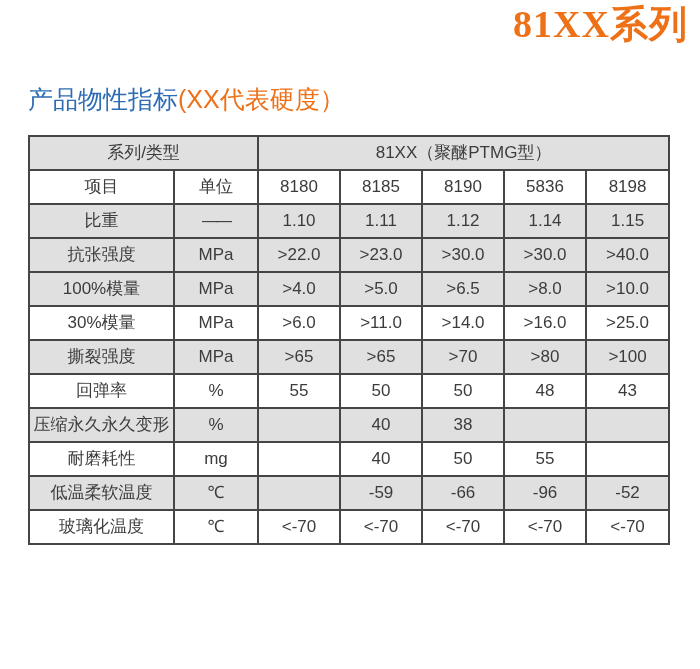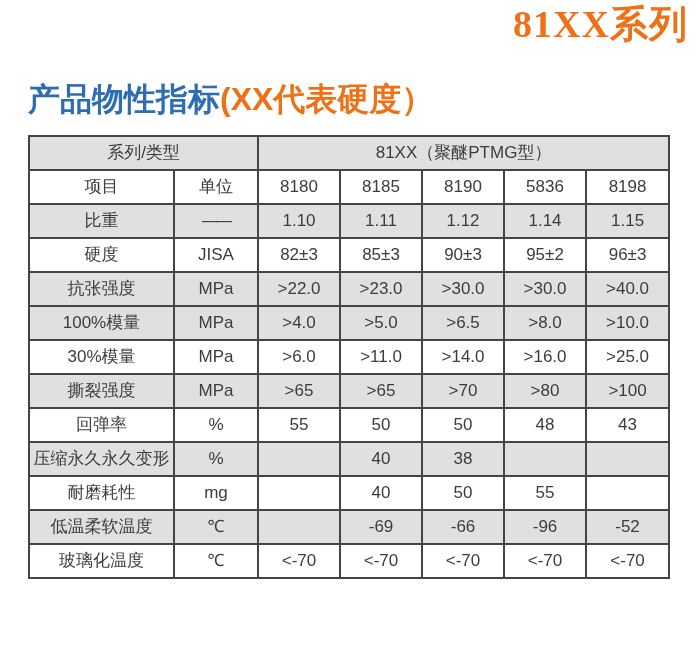--- a/index.html
+++ b/index.html
@@ -23,23 +23,23 @@
     font-weight: bold;
     font-size: 38px;
     line-height: 44px;
     color: #ee7118;
     letter-spacing: 1px;
   }
   .section-title {
     position: absolute;
     top: 84px;
     left: 28px;
-    font-size: 32px;
+    font-size: 25px;
     line-height: 30px;
-    font-weight: bold;
+    font-weight: normal;
     color: #2e6db4;
     white-space: nowrap;
   }
   .section-title .accent {
     color: #ee7118;
   }
   table.spec-table {
     position: absolute;
     top: 135px;
     left: 28px;
@@ -105,29 +105,20 @@
         </tr>
         <tr class="gray">
           <td>比重</td>
           <td class="dash">——</td>
           <td>1.10</td>
           <td>1.11</td>
           <td>1.12</td>
           <td>1.14</td>
           <td>1.15</td>
         </tr>
-        <tr>
-          <td>硬度</td>
-          <td>JISA</td>
-          <td>82±3</td>
-          <td>85±3</td>
-          <td>90±3</td>
-          <td>95±2</td>
-          <td>96±3</td>
-        </tr>
         <tr class="gray">
           <td>抗张强度</td>
           <td>MPa</td>
           <td>&gt;22.0</td>
           <td>&gt;23.0</td>
           <td>&gt;30.0</td>
           <td>&gt;30.0</td>
           <td>&gt;40.0</td>
         </tr>
         <tr class="gray">
@@ -181,21 +172,21 @@
           <td></td>
           <td>40</td>
           <td>50</td>
           <td>55</td>
           <td></td>
         </tr>
         <tr class="gray">
           <td>低温柔软温度</td>
           <td>℃</td>
           <td></td>
-          <td>-69</td>
+          <td>-59</td>
           <td>-66</td>
           <td>-96</td>
           <td>-52</td>
         </tr>
         <tr>
           <td>玻璃化温度</td>
           <td>℃</td>
           <td>&lt;-70</td>
           <td>&lt;-70</td>
           <td>&lt;-70</td>

